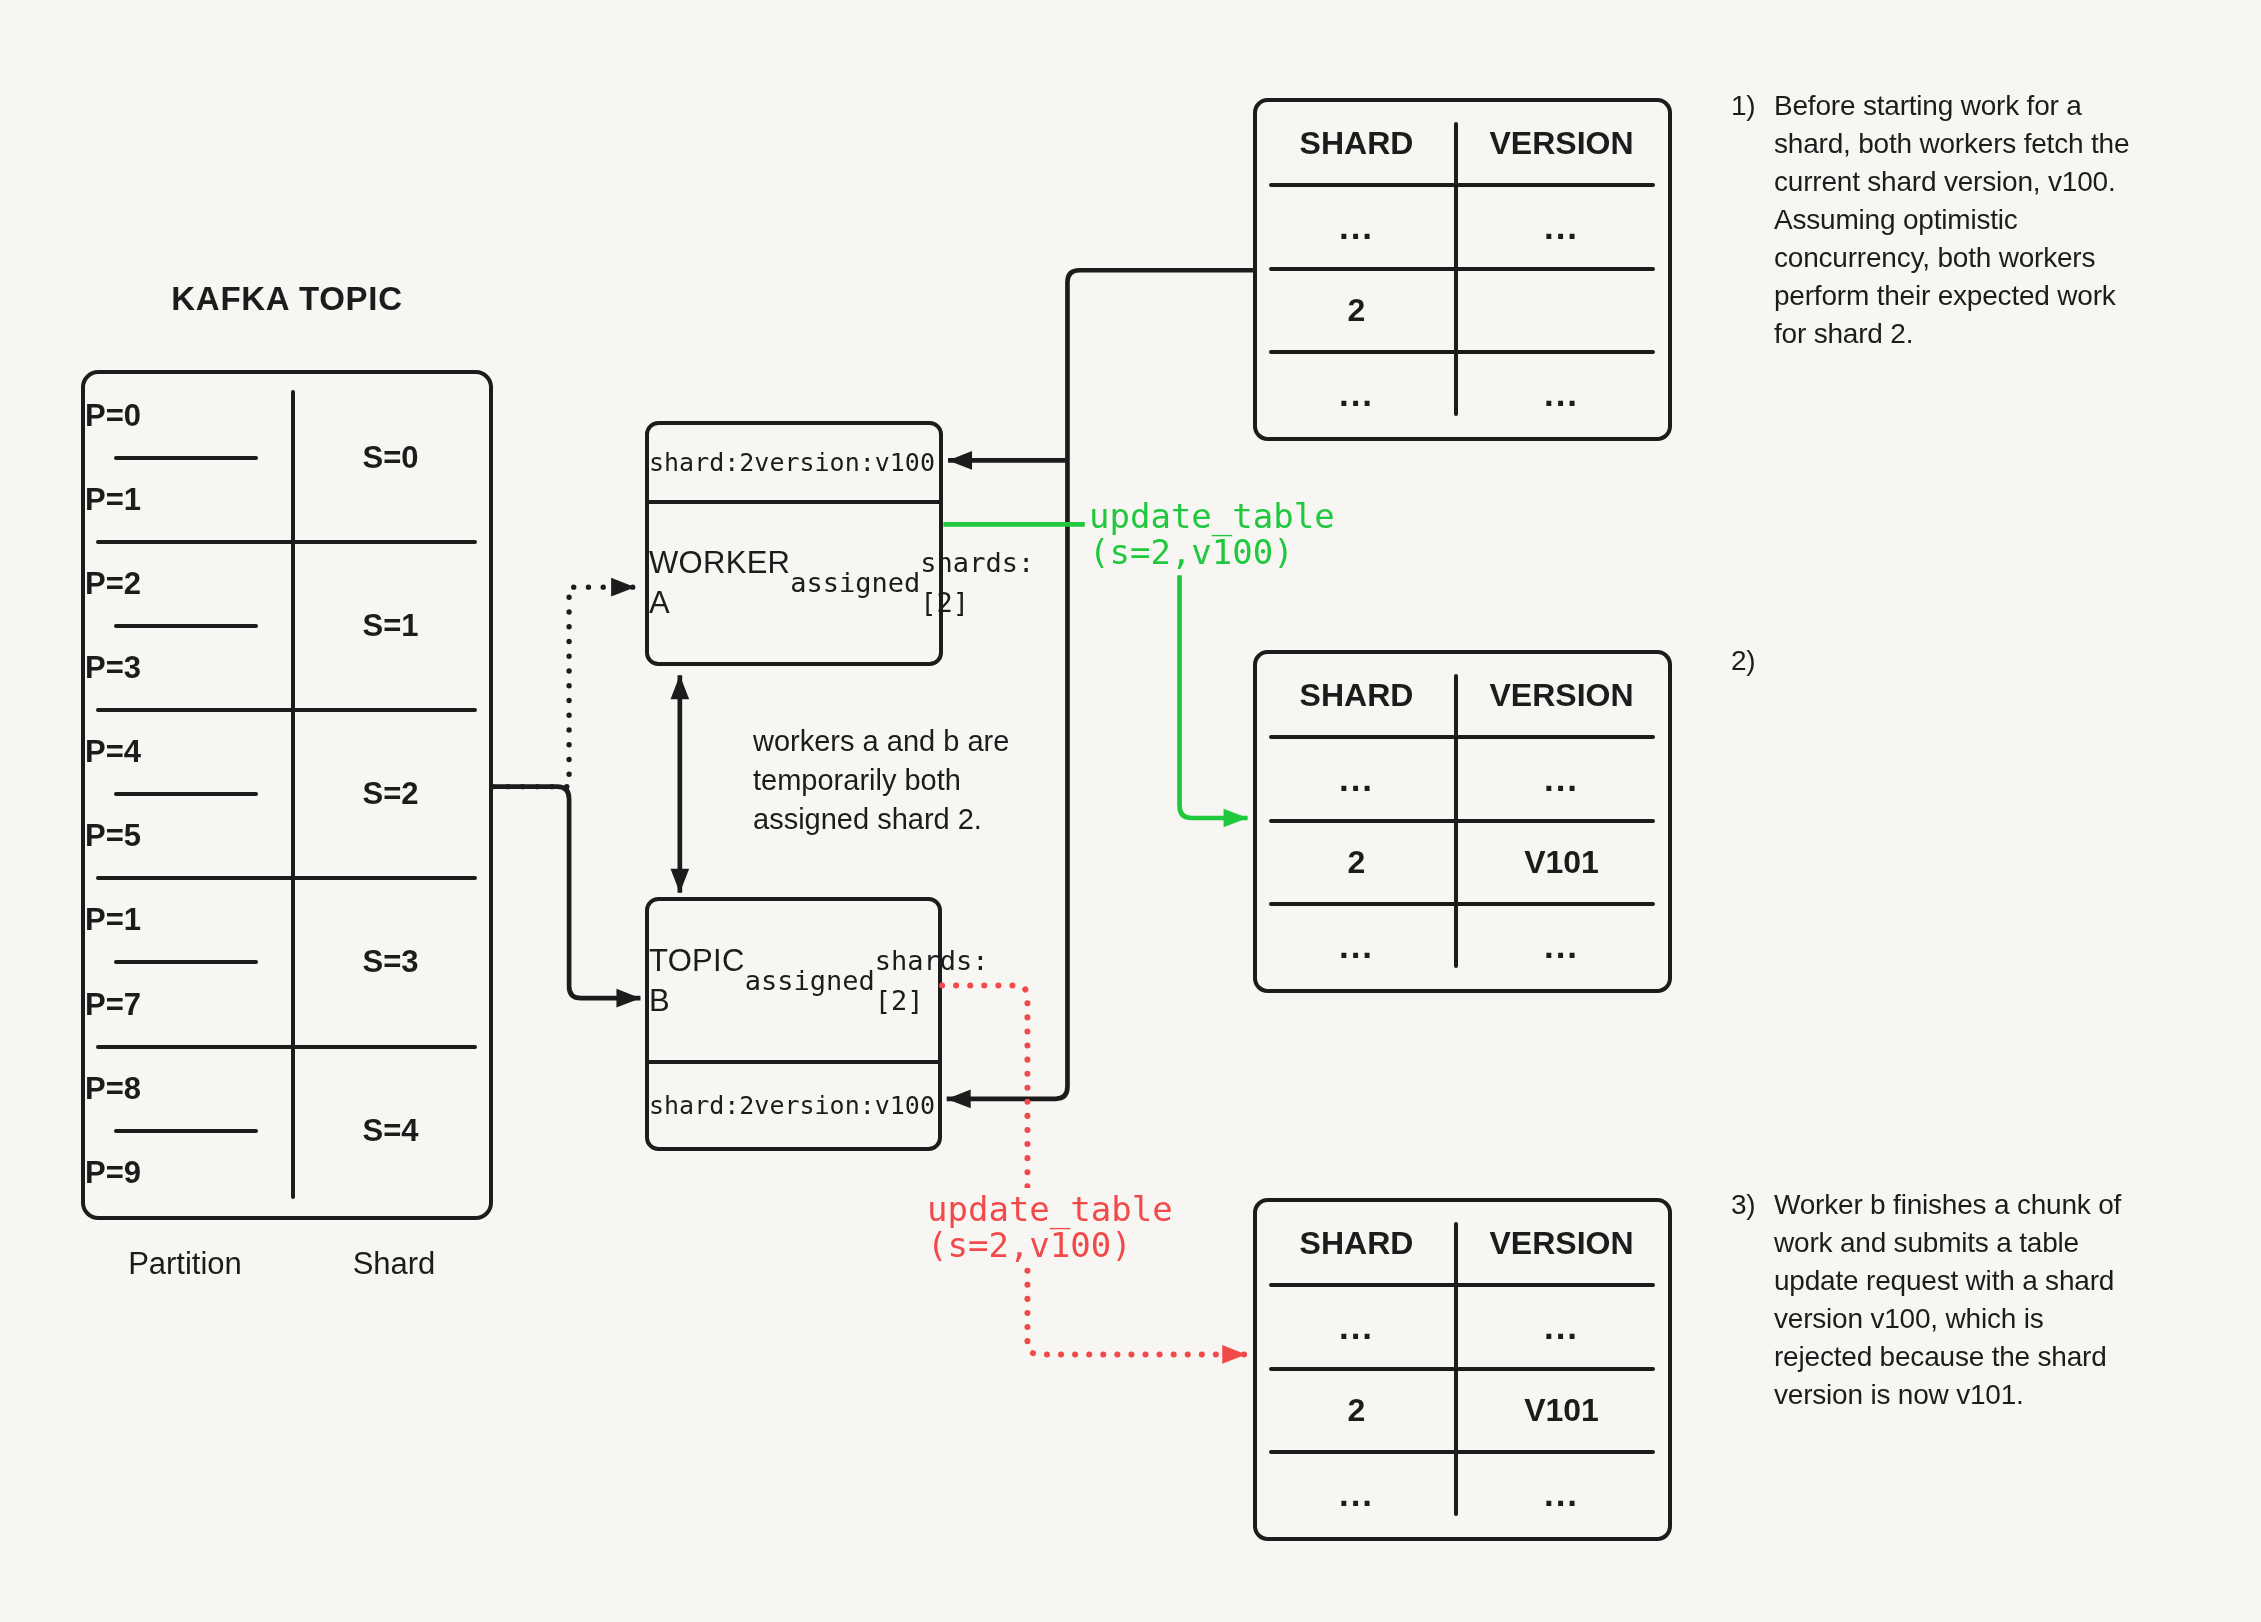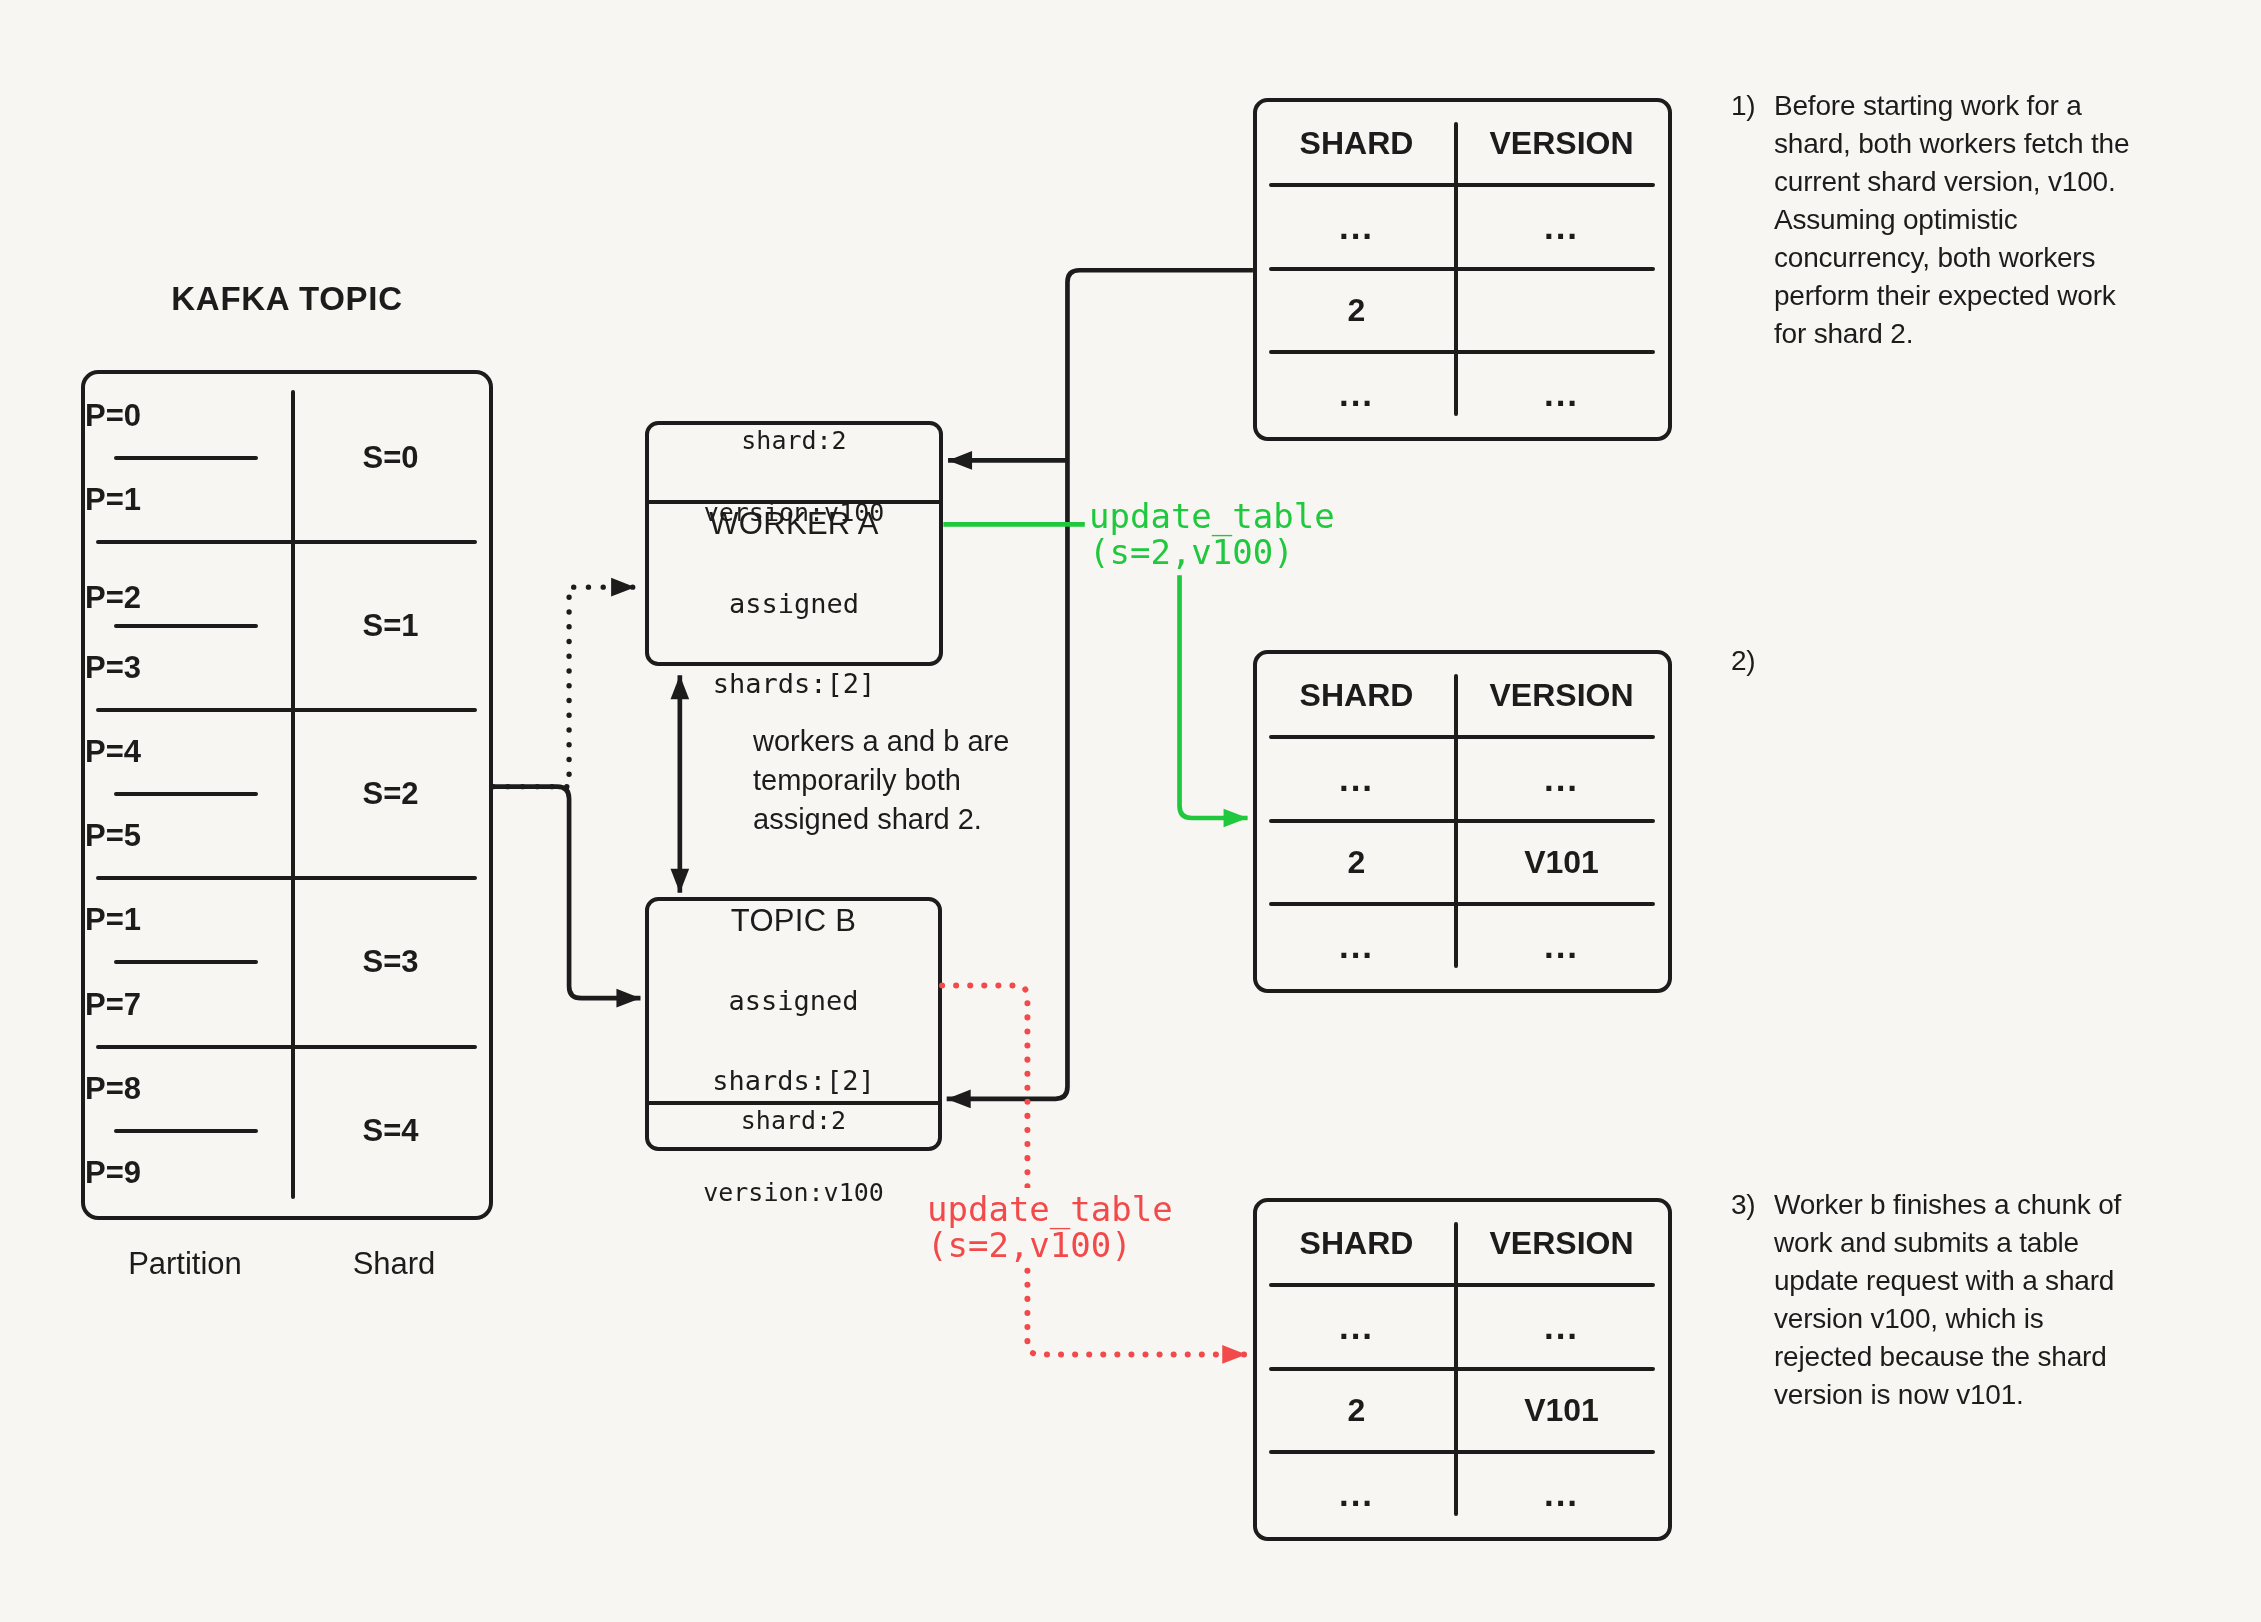--- a/index.html
+++ b/index.html
@@ -23,21 +23,21 @@
   .k-shortline{position:absolute;left:29px;width:144px;height:4px;background:var(--ink);border-radius:2px;}
   .k-pcell{position:absolute;left:0;width:203px;height:40px;line-height:40px;
     text-align:left;font-size:31px;font-weight:700;}
   .k-scell{position:absolute;left:208px;width:195px;height:40px;line-height:40px;
     text-align:center;font-size:31px;font-weight:700;}
   .axis-label{position:absolute;width:200px;text-align:center;font-size:31px;}
 
   
   .worker-box{position:absolute;border:4.7px solid var(--ink);border-radius:13.3px;
     box-sizing:border-box;display:flex;flex-direction:column;background:var(--bg);}
-  .wsec{display:flex;flex-direction:column;align-items:center;justify-content:flex-start;gap:40px;}
+  .wsec{display:flex;flex-direction:row;align-items:center;justify-content:flex-start;}
   .wsec.divided{border-bottom:4px solid var(--ink);}
   .wstate{font-size:25px;line-height:32px;}
   .wname{font-size:31px;font-weight:400;letter-spacing:0.3px;line-height:40px;}
   .wassigned{font-size:27px;line-height:40px;}
 
   
   .note{position:absolute;left:753px;top:722px;width:294px;font-size:29px;line-height:39px;}
   .arrow-label{position:absolute;width:200px;text-align:left;
     font-size:34px;line-height:36px;}
   .arrow-label.green{left:1089px;top:498px;color:var(--green);}
@@ -75,21 +75,21 @@
 
   <div class="kafka-title">KAFKA TOPIC</div>
   <div class="kafka-box" id="kafka-box">
     <div class="kbx-vline"></div>
   <div class="k-scell" style="top: 64px;">S=0</div>
       <div class="k-pcell" style="top: 22px;">P=0</div>
       <div class="k-pcell" style="top: 106px;">P=1</div>
       <div class="k-shortline" style="top: 82px;"></div>
       <div class="k-hline" style="top: 166px;"></div>
       <div class="k-scell" style="top: 232px;">S=1</div>
-      <div class="k-pcell" style="top: 190px; margin-top: 14px;">P=2</div>
+      <div class="k-pcell" style="top: 190px;">P=2</div>
       <div class="k-pcell" style="top: 274px;">P=3</div>
       <div class="k-shortline" style="top: 250px;"></div>
       <div class="k-hline" style="top: 334px;"></div>
       <div class="k-scell" style="top: 400px;">S=2</div>
       <div class="k-pcell" style="top: 358px;">P=4</div>
       <div class="k-pcell" style="top: 442px;">P=5</div>
       <div class="k-shortline" style="top: 418px;"></div>
       <div class="k-hline" style="top: 502px;"></div>
       <div class="k-scell" style="top: 568px;">S=3</div>
       <div class="k-pcell" style="top: 526px;">P=1</div>

